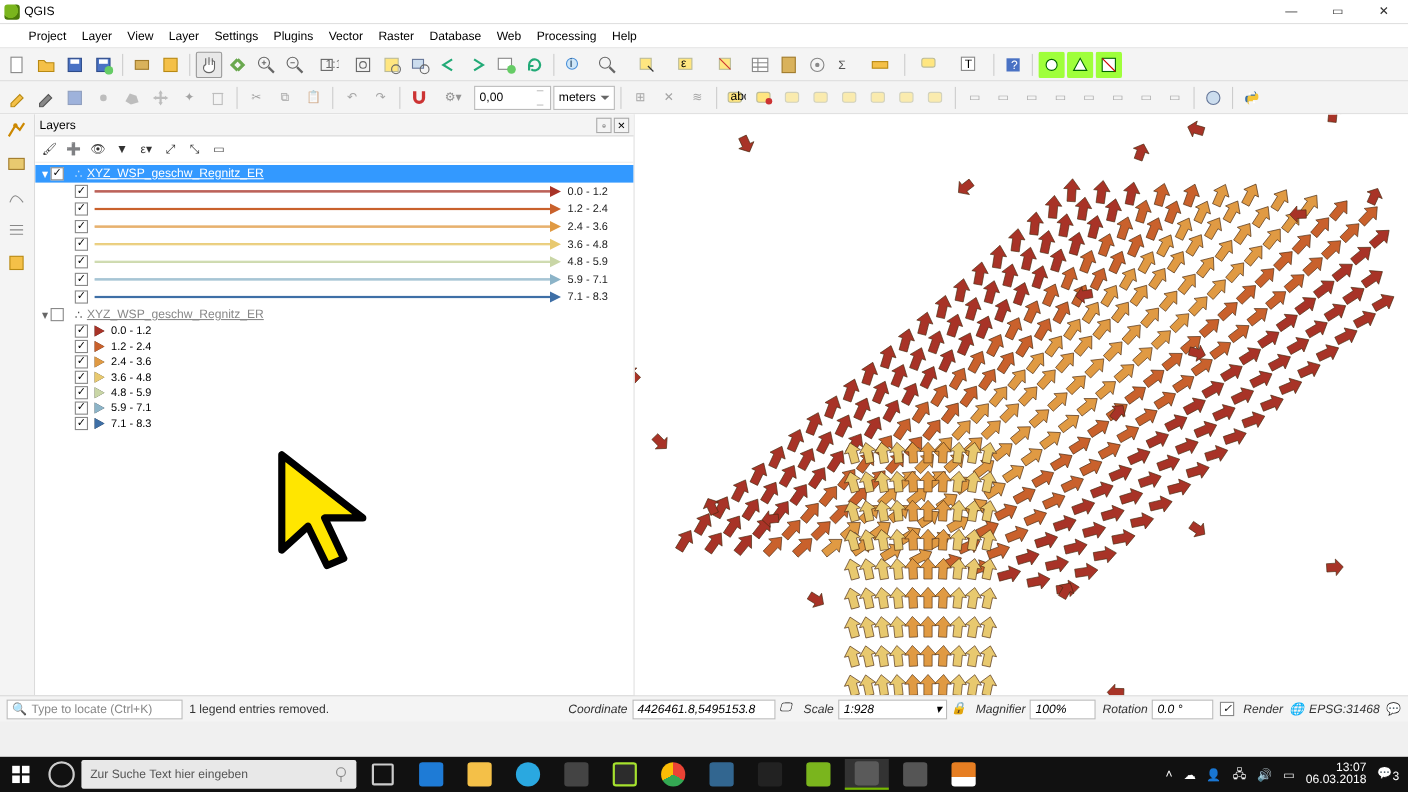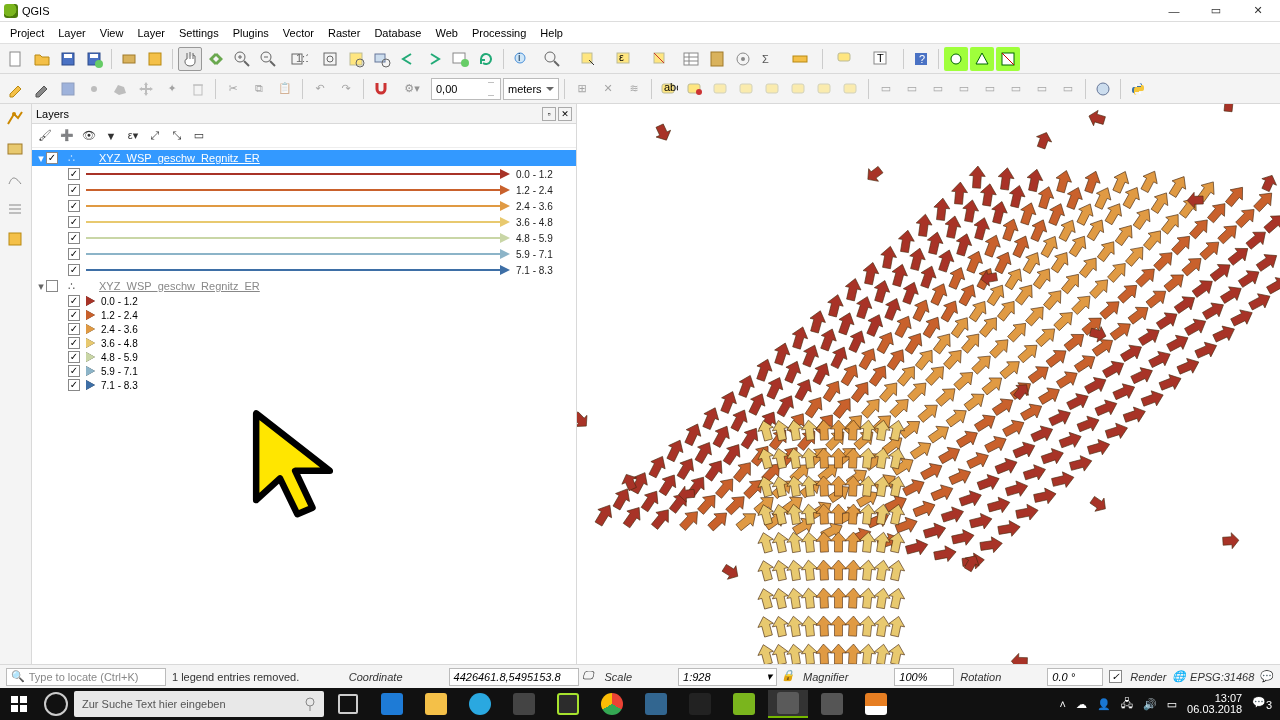--- a/index.html
+++ b/index.html
@@ -2,21 +2,21 @@
 <html><head>
 <meta charset="utf-8">
 <style>
   * { box-sizing: border-box; margin: 0; padding: 0; font-family: "Segoe UI", Tahoma, sans-serif; font-size: 11px; user-select: none; }
   body { width: 1280px; height: 720px; overflow: hidden; background: #f0f0f0; display: flex; flex-direction: column; }
   .titlebar { height: 22px; background: #fff; display: flex; align-items: center; justify-content: space-between; padding: 0 4px; border-bottom: 1px solid #ddd; }
   .titlebar .left { display: flex; align-items: center; gap: 4px; }
   .titlebar .logo { width: 14px; height: 14px; border-radius: 3px; background: radial-gradient(circle at 40% 40%, #7ab51d 55%, #4b7a0a 60%); }
   .titlebar .winbtns { display: flex; gap: 6px; }
   .titlebar .winbtns span { width: 36px; height: 20px; display: flex; align-items: center; justify-content: center; color: #333; }
-  .menubar { height: 22px; background: #fff; display: flex; align-items: center; padding: 0 4px; gap: 2px; border-bottom: 1px solid #e0e0e0; }
+  .menubar { height: 22px; background: #fff; display: flex; align-items: center; padding: 0 20px; gap: 2px; border-bottom: 1px solid #e0e0e0; }
   .menubar span { padding: 2px 6px; cursor: default; }
 
   .toolbar { height: 30px; background: #f4f4f4; border-bottom: 1px solid #d9d9d9; display: flex; align-items: center; padding: 0 4px; gap: 2px; }
   .toolbar .sep { width: 1px; height: 20px; background: #ccc; margin: 0 3px; }
   .toolbar .btn { width: 24px; height: 24px; display: flex; align-items: center; justify-content: center; border: 1px solid transparent; border-radius: 2px; color: #555; position: relative; }
   .toolbar .btn svg { width: 18px; height: 18px; }
   .toolbar .btn.wide { width: 34px; }
   .spinbox { height: 22px; border: 1px solid #bbb; background: #fff; padding: 0 18px 0 4px; min-width: 70px; position: relative; display: flex; align-items: center; }
   .spinbox::after { content: ""; position: absolute; right: 4px; top: 3px; bottom: 3px; width: 10px; background:
       linear-gradient(#999,#999) center top/6px 1px no-repeat,
@@ -34,21 +34,21 @@
   .paneltb { height: 24px; display: flex; align-items: center; gap: 4px; padding: 0 4px; border-bottom: 1px solid #eee; }
   .paneltb .ptb { width:18px; height:18px; display:flex; align-items:center; justify-content:center; opacity:.8; }
   .tree { flex:1; overflow:auto; padding: 2px 0; position: relative; }
 
   .layerrow { display:flex; align-items:center; height: 16px; padding-left: 4px; }
   .layerrow.selected { background:#3399ff; color:#fff; }
   .tri { width:10px; text-align:center; color:#666; }
   .layerrow.selected .tri { color:#fff; }
   .chk { width:12px; height:12px; border:1px solid #888; background:#fff; margin-right:4px; display:flex; align-items:center; justify-content:center; font-size:10px; color:#000; }
   .chk.checked::after { content:"✓"; line-height:10px; }
-  .layerrow .name { text-decoration: underline; margin-left: 20px; }
+  .layerrow .name { text-decoration: underline; }
   .layer2 .name { color:#888; }
 
   .classrow { display:flex; align-items:center; height:16px; padding-left: 36px; }
   .classrow .chk { margin-right: 6px; }
   .arrowwrap { flex:1; height:12px; position:relative; display:flex; align-items:center; margin-right:6px; }
   .arrowline { flex:1; height:0; border-top:1.5px solid; border-bottom:1.5px solid; }
   .arrowhead { width:0; height:0; border-top:5px solid transparent; border-bottom:5px solid transparent; border-left:10px solid; }
   .classlabel { width:60px; font-size:10px; color:#222; }
 
   .classrow2 { display:flex; align-items:center; height:14px; padding-left: 36px; }
@@ -57,25 +57,25 @@
   .cursor-overlay { position:absolute; left:210px; top:260px; pointer-events:none; }
   .cursor-overlay svg { width:115px; height:130px; }
 
   .canvas { flex:1; background:#fff; position:relative; overflow:hidden; }
   .canvas svg { width:100%; height:100%; }
 
   .statusbar { height: 24px; background: #f4f4f4; border-top: 1px solid #d9d9d9; display:flex; align-items:center; padding: 0 6px; gap: 6px; }
   .statusbar .locator { flex:0 0 160px; height:18px; border:1px solid #bbb; background:#fff; padding:0 4px; display:flex; align-items:center; gap:4px; color:#888; }
   .statusbar .msg { flex:1; color:#333; }
   .statusbar .grp { display:flex; align-items:center; gap:4px;font-style:italic; }
-  .statusbar .field { height:18px; border:1px solid #bbb; background:#fff; padding:0 4px; display:flex; align-items:center;margin-left:42px; }
+  .statusbar .field { height:18px; border:1px solid #bbb; background:#fff; padding:0 4px; display:flex; align-items:center; }
   .statusbar .lbl { color:#333; }
   .statusbar .lock { width:16px; height:16px; }
 
-  .taskbar { height: 32px; background:#111; display:flex; align-items:center; color:#fff; }
+  .taskbar { height: 32px; background:#111; display:flex; align-items:center; color:#fff;margin-top:32px; }
   .taskbar .start { width:38px; height:32px; display:flex; align-items:center; justify-content:center; }
   .taskbar .searchcircle { width:24px; height:24px; border:2px solid #ccc; border-radius:50%; margin:0 6px; }
   .taskbar .search { flex:0 0 250px; height:26px; background:#e8e8e8; color:#555; display:flex; align-items:center; padding:0 8px; border-radius:2px; }
   .taskbar .tv { width:20px; height:20px; border:2px solid #ccc; border-radius:2px; margin:0 10px; }
   .taskbar .apps { display:flex; align-items:center; gap:4px; margin-left:4px; }
   .taskbar .app { width:40px; height:28px; display:flex; align-items:center; justify-content:center; }
   .taskbar .app .sq { width:22px; height:22px; border-radius:3px; }
   .taskbar .tray { margin-left:auto; display:flex; align-items:center; gap:10px; padding:0 8px; font-size:10px; }
   .taskbar .tray .dt { text-align:right; line-height:11px; }
 

